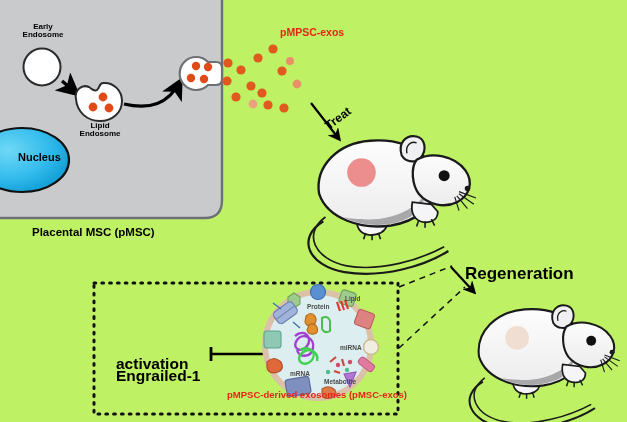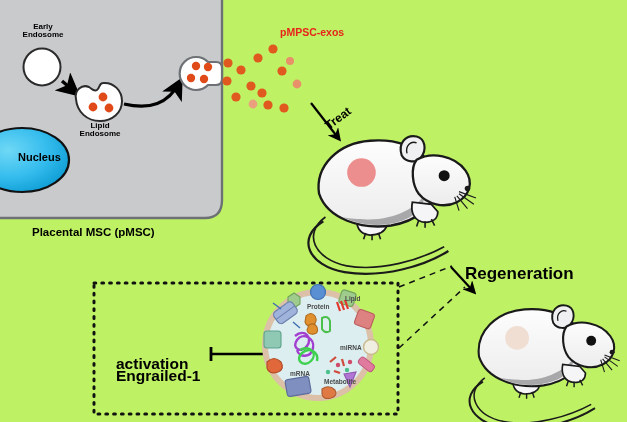--- a/index.html
+++ b/index.html
@@ -290,20 +290,21 @@
 
   <div class="lbl lbl-red" style="left:256px; top:27px; font-size:10.5px;">pMPSC-exos</div>
 
   <div class="lbl rot-treat" style="left:323px; top:122px; font-size:12px;">Treat</div>
 
   <div class="lbl" style="left:465px; top:265px; font-size:17px;">Regeneration</div>
 
   <div class="lbl big-black" style="left:116px; top:328px;margin-top:40px;">Engrailed-1</div>
   <div class="lbl big-black" style="left:116px; top:356px;">activation</div>
 
+  <div class="lbl lbl-red" style="left:203px; top:390px; font-size:9.5px;">pMPSC-derived exosomes (pMSC-exos)</div>
 
   <div class="lbl lbl-tiny" style="left:345px; top:296px;">Lipid</div>
   <div class="lbl lbl-tiny" style="left:307px; top:304px;">Protein</div>
   <div class="lbl lbl-tiny" style="left:340px; top:345px;">miRNA</div>
   <div class="lbl lbl-tiny" style="left:290px; top:371px;">mRNA</div>
   <div class="lbl lbl-tiny" style="left:324px; top:379px;">Metabolite</div>
 
 </div>
 
 </body></html>

